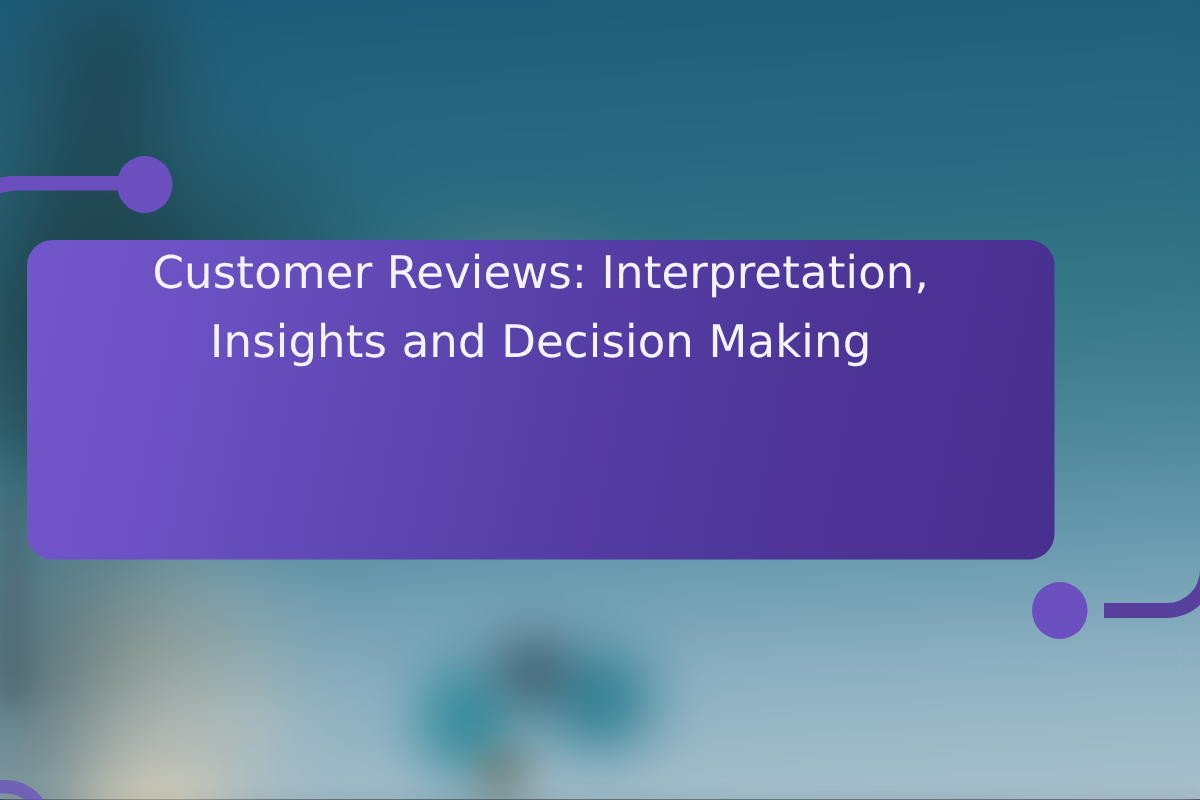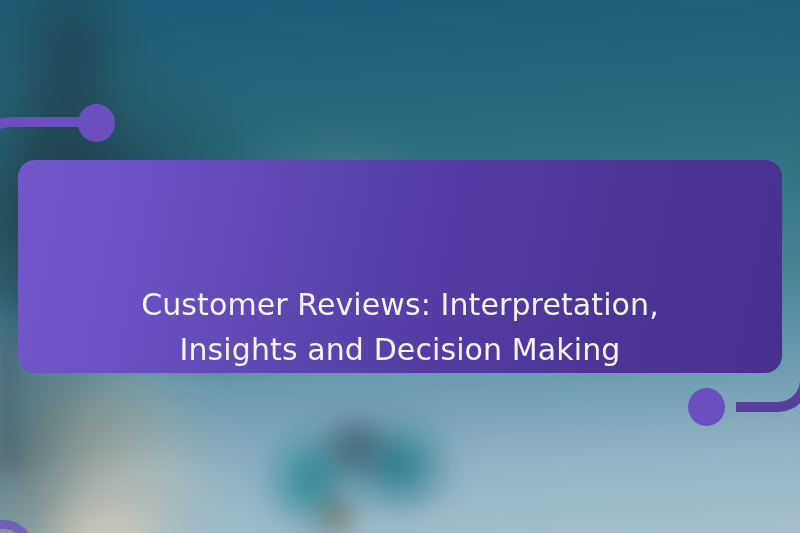--- a/index.html
+++ b/index.html
@@ -167,32 +167,32 @@
     border-top-right-radius: 34px;
     box-sizing: border-box;
     opacity: 0.72;
   }
 
   
   .title-card {
     position: absolute;
     left: 18px;
     top: 160px;
-    width: 764px;
+    width: 685px;
     height: 213px;
     border-radius: 17px;
     background: linear-gradient(101deg,
         #7257cb 0%,
         #6b51c3 16%,
         #5f47b2 36%,
         #543ca4 56%,
         #4c3596 76%,
         #473090 100%);
     display: flex;
-    align-items: flex-end;
+    align-items: flex-start;
     justify-content: center;
     box-sizing: border-box;
     padding: 0 52px;
   }
   .title-text {
     color: #f4f2fb;
     font-size: 30px;
     line-height: 1.52;
     font-weight: 400;
     text-align: center;

